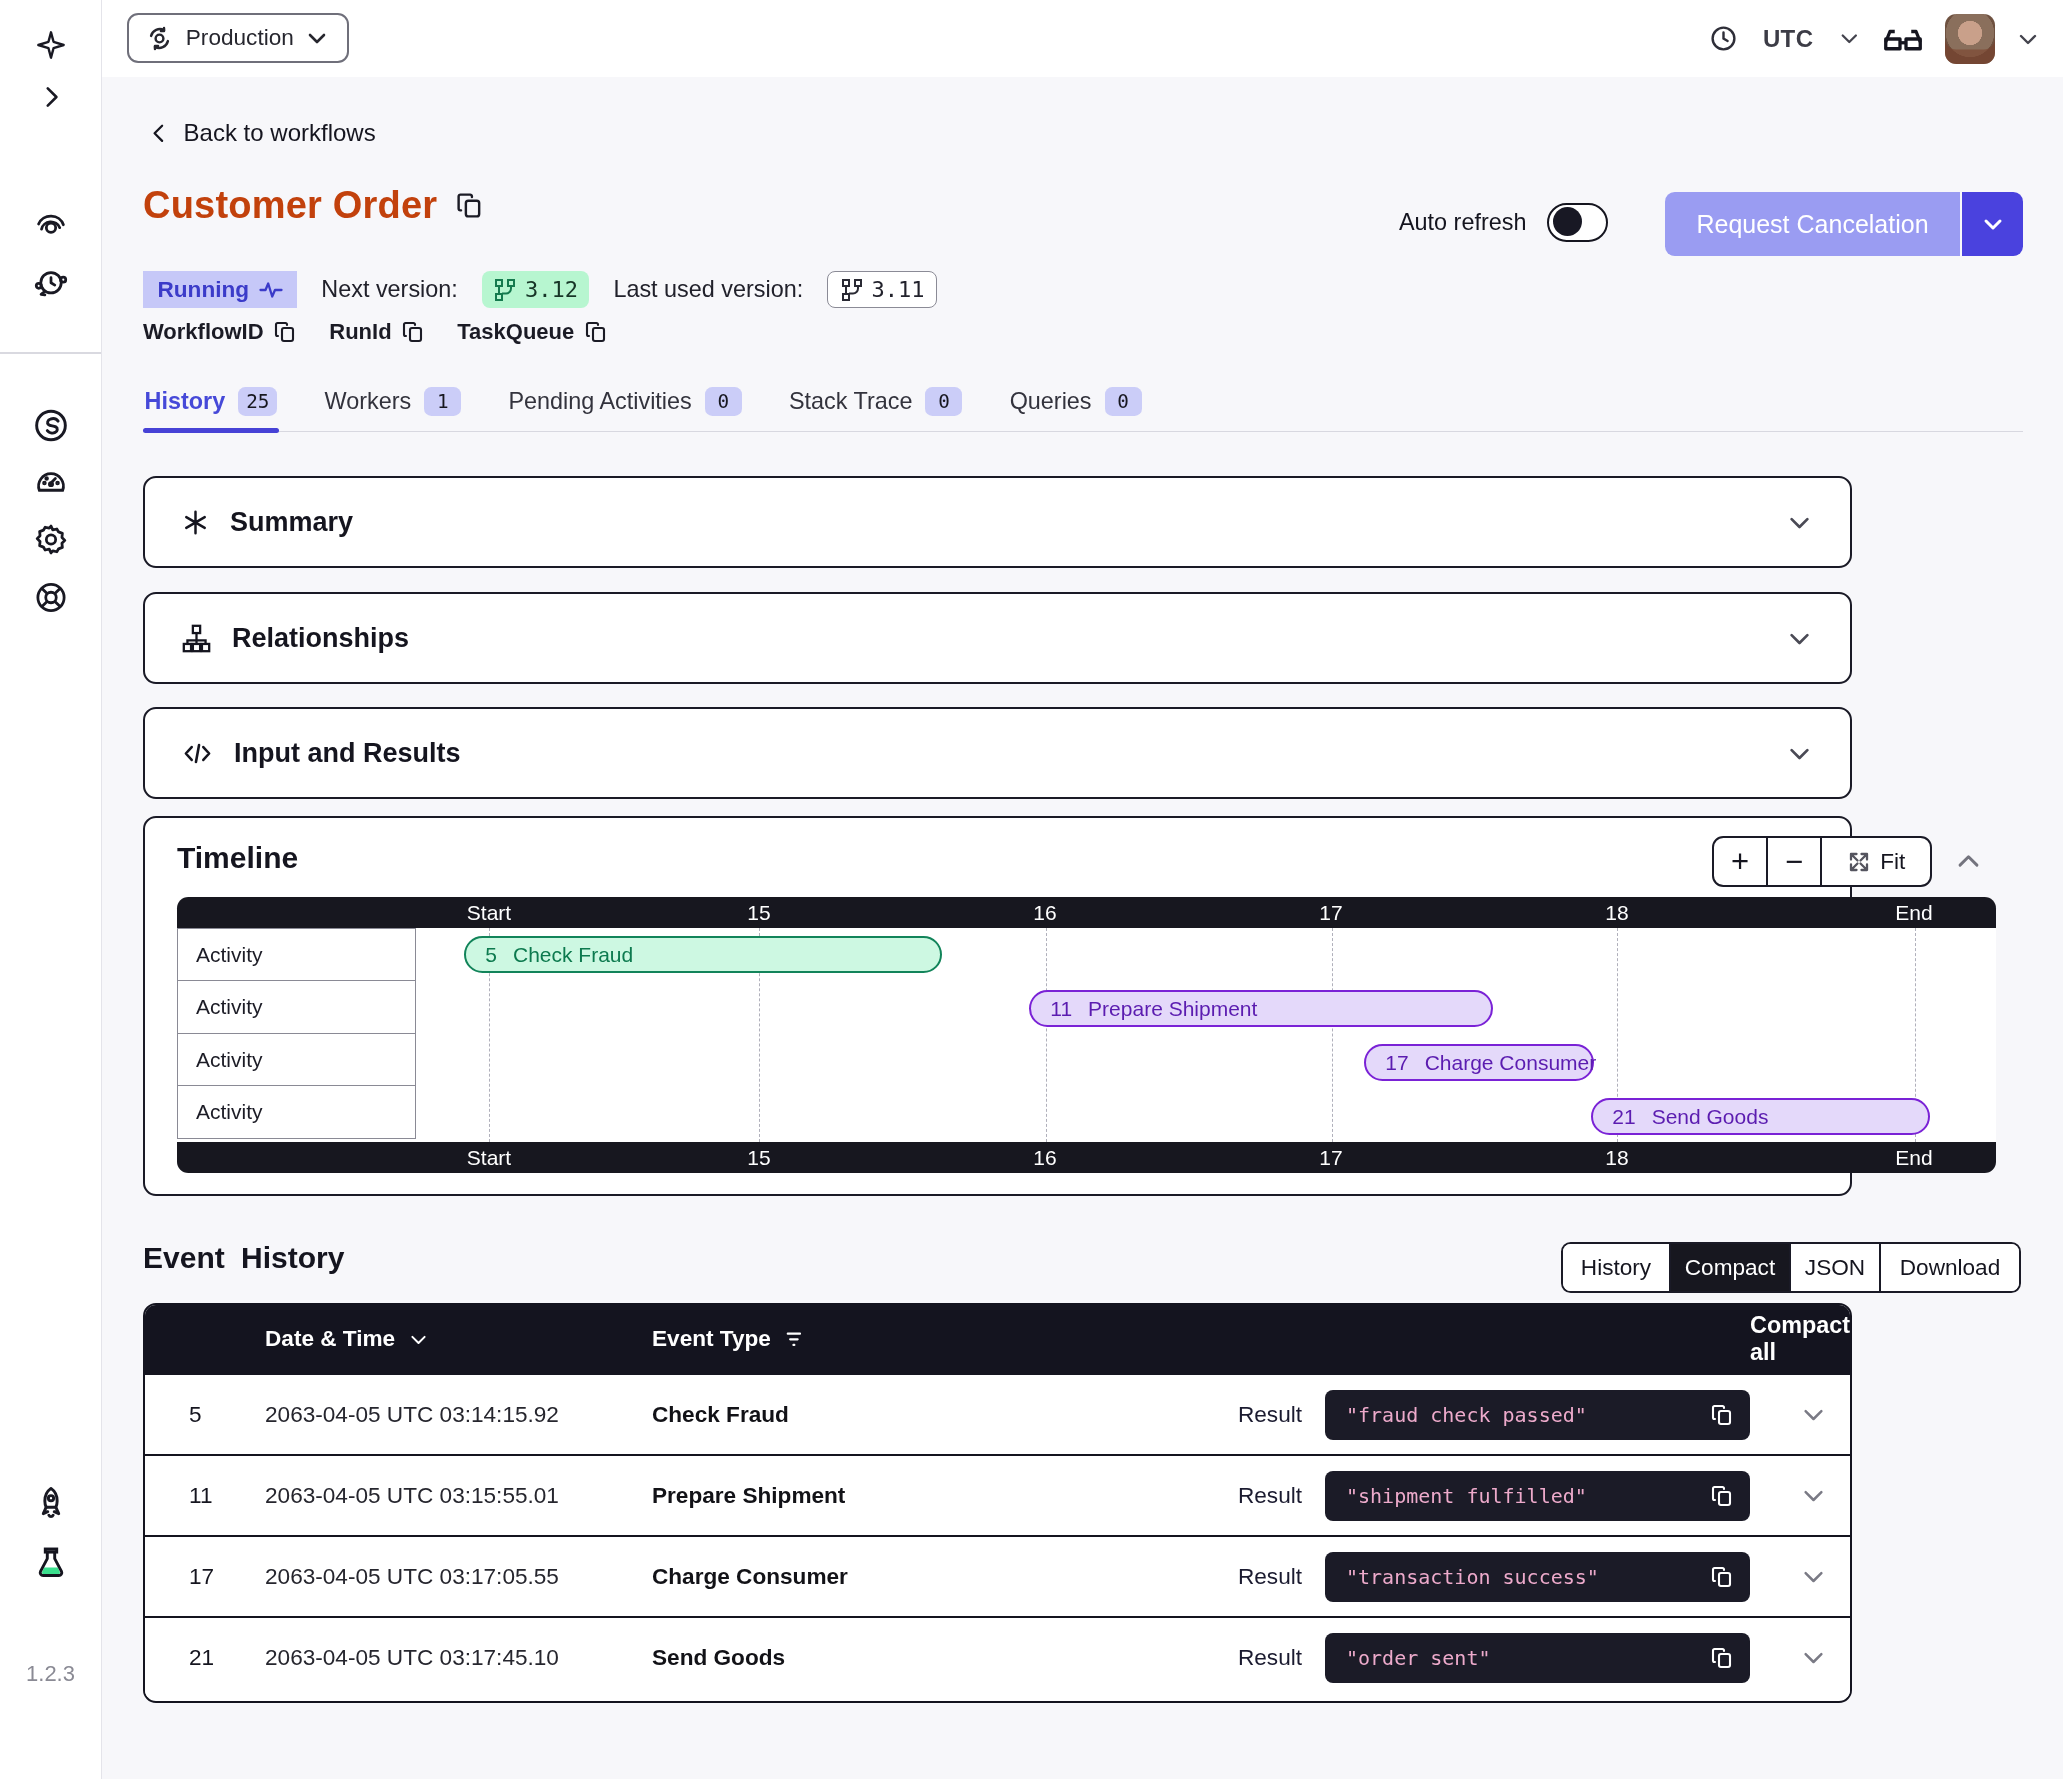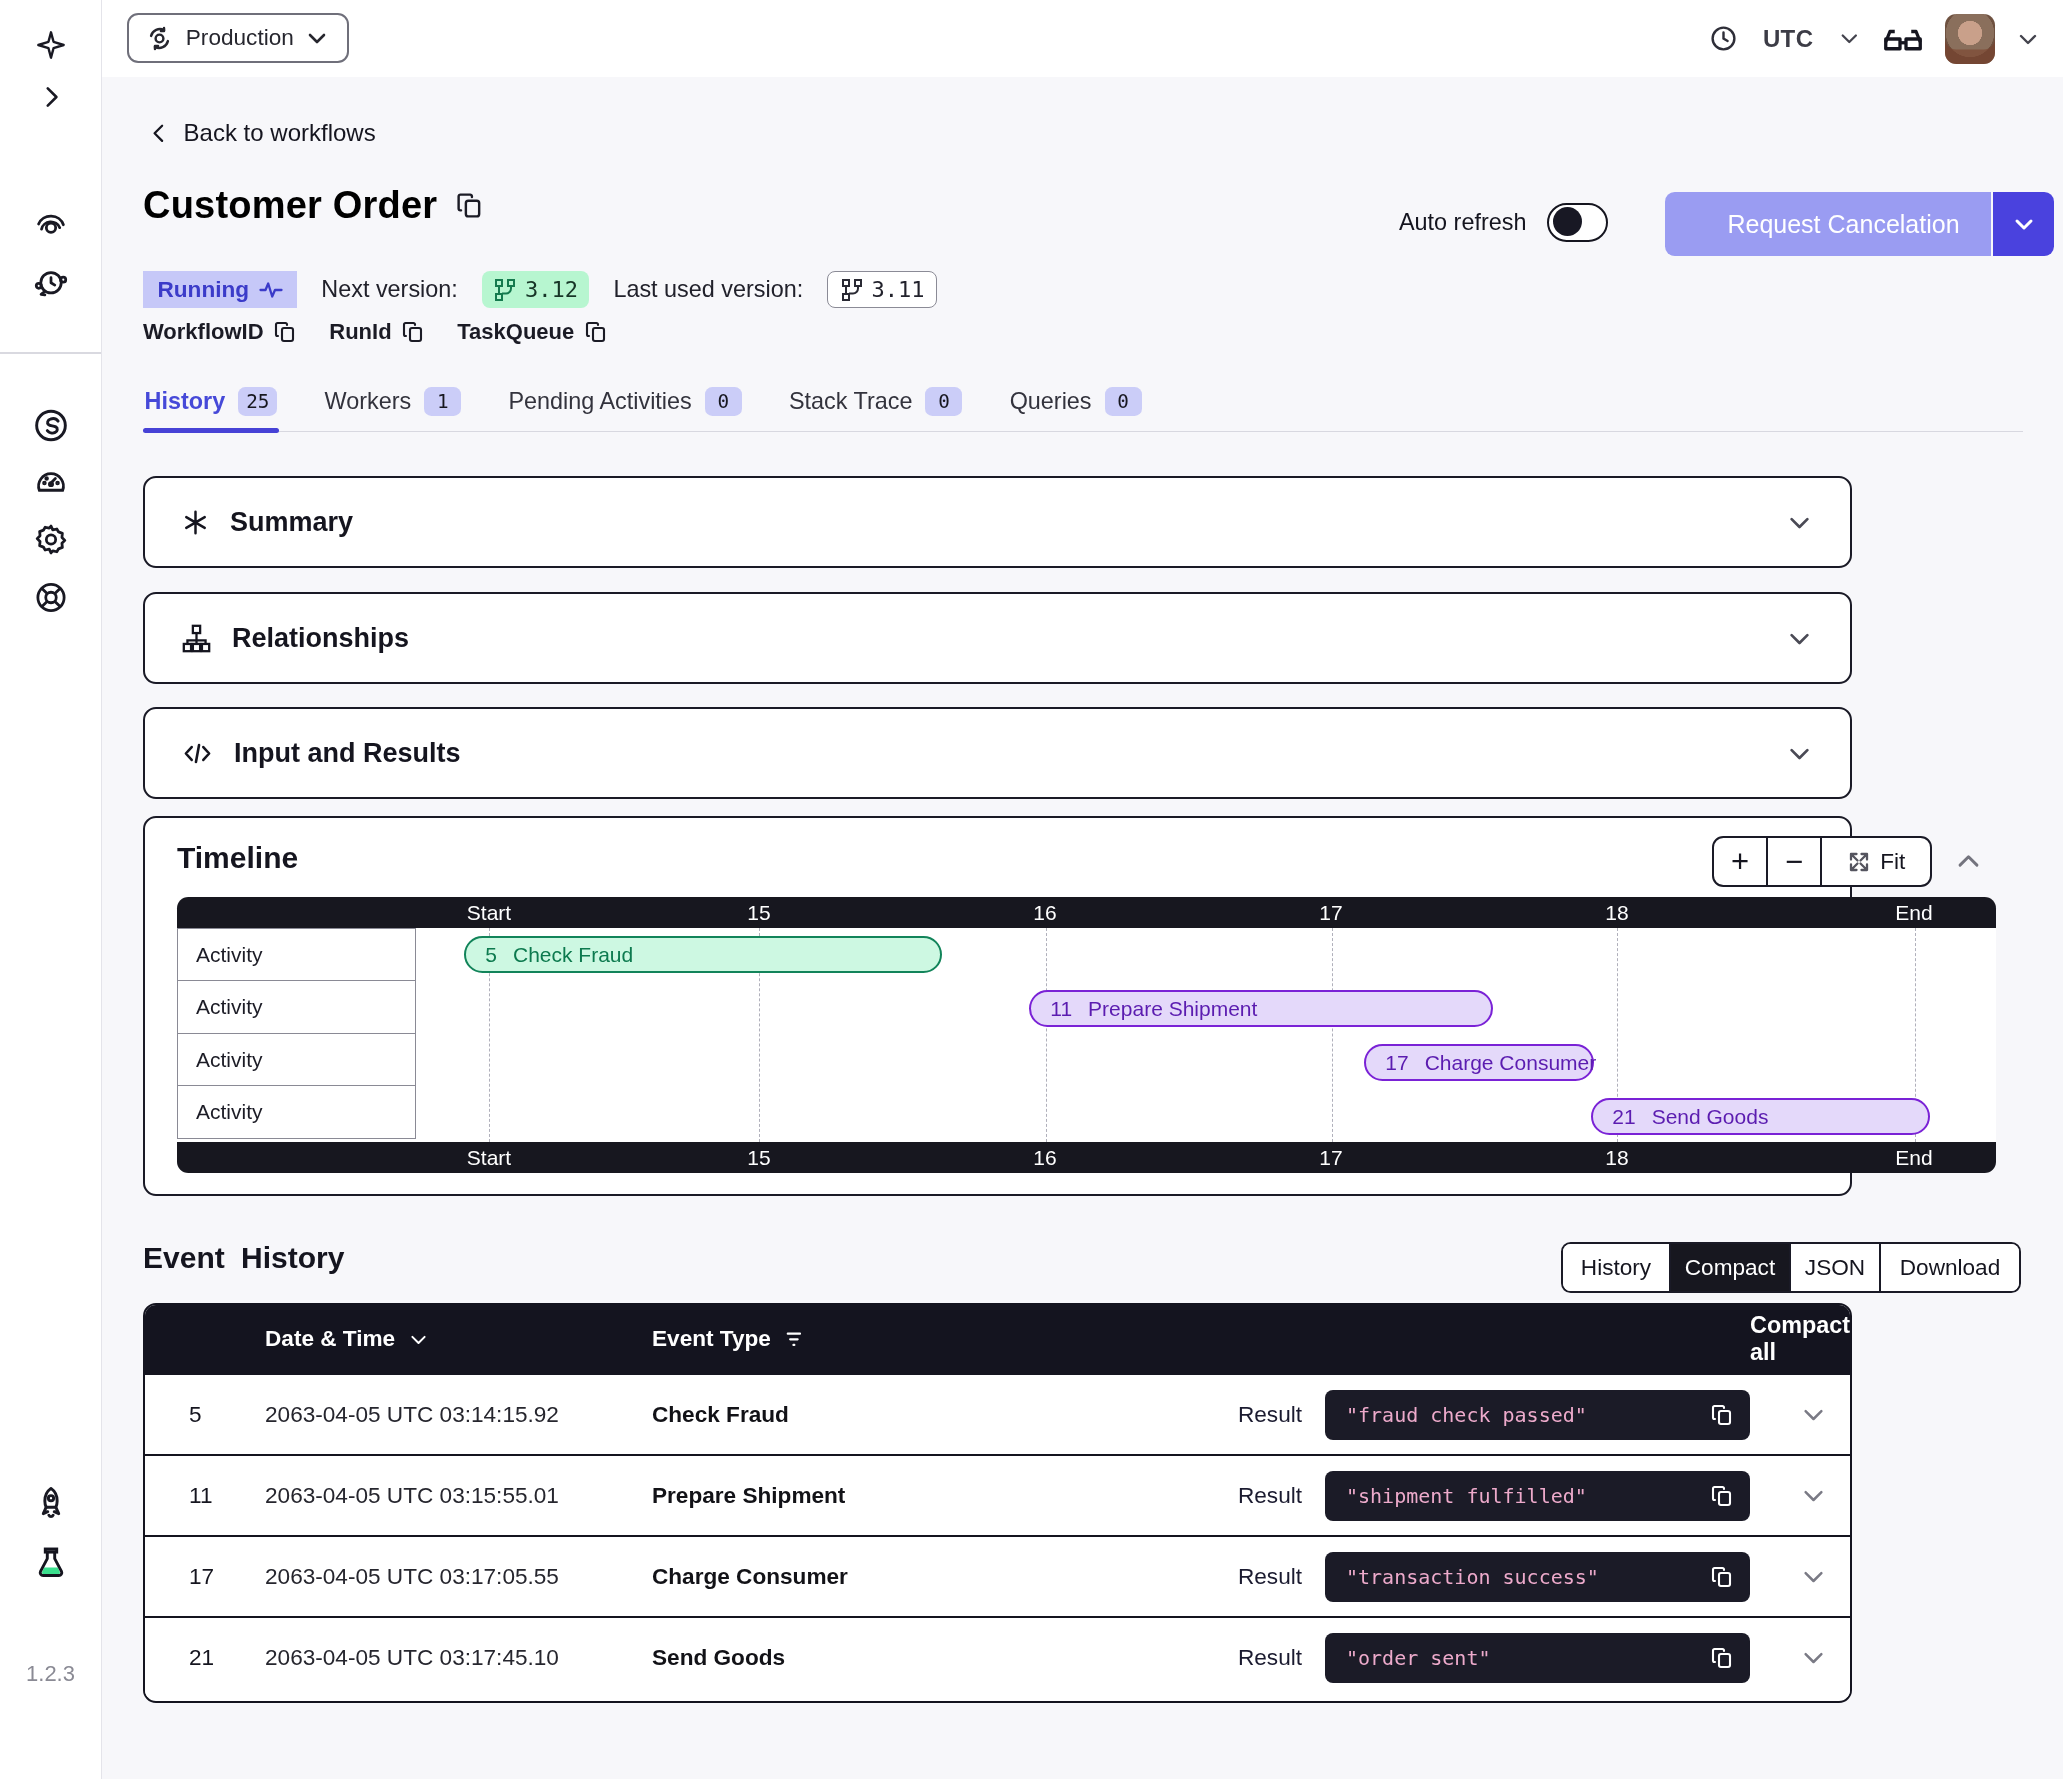--- a/index.html
+++ b/index.html
@@ -21,38 +21,38 @@
   .top-right{position:absolute;right:24px;top:0;height:77px;display:flex;align-items:center;gap:21px;}
   .tz{display:flex;align-items:center;gap:25px;cursor:pointer;color:#2e2e38;}
   .tz .lbl{font-size:24px;font-weight:700;color:#3c3c46;letter-spacing:0.4px;}
   .avatar{width:50px;height:50px;border-radius:11.3px;background:
      radial-gradient(circle at 50% 38%, #c9a08a 0 30%, #8a6f5c 31% 60%, #6e5140 61%);
      box-shadow:inset 0 -14.5px 0 rgba(122,62,40,.55);cursor:pointer;}
 
   
   .backlink{position:absolute;left:148px;top:119px;display:flex;align-items:center;gap:13px;font-size:24px;color:#15151f;cursor:pointer;}
   .title-row{position:absolute;left:143px;top:184px;display:flex;align-items:center;gap:18px;}
-  .page-title{font-size:38px;font-weight:600;color:#000000;letter-spacing:0.2px;}
+  .page-title{font-size:38px;font-weight:600;color:#c2410c;letter-spacing:0.2px;}
   .copy-btn{color:#1c1c26;cursor:pointer;}
   .status-row{position:absolute;left:143px;top:271px;display:flex;align-items:center;gap:24px;}
   .badge-running{display:flex;align-items:center;gap:9.7px;background:#c6c8f8;color:#3b3bc9;font-weight:600;font-size:22.6px;padding:0 14.5px;height:37px;border-radius:0;}
   .vlabel{font-size:23.4px;color:#21212b;}
   .badge-green{display:flex;align-items:center;gap:8px;background:#b7f6d0;color:#157a4e;height:37px;padding:0 11.3px;border-radius:8px;}
   .badge-green .num{font-size:22px;color:#173527;}
   .badge-outline{display:flex;align-items:center;gap:8px;background:#fff;border:1.6px solid #8b8b96;color:#2a2a34;height:37px;padding:0 11.3px;border-radius:8px;box-sizing:border-box;}
   .badge-outline .num{font-size:22px;color:#22222c;}
   .ids-row{position:absolute;left:143px;top:319px;display:flex;align-items:center;gap:32px;}
   .id-item{display:flex;align-items:center;gap:9.7px;font-size:22px;font-weight:700;color:#1b1b25;cursor:pointer;}
 
   .autorefresh{position:absolute;left:1399px;top:203px;display:flex;align-items:center;gap:21px;}
   .autorefresh .lbl{font-size:23.4px;color:#15151f;}
   .toggle{width:61px;height:39px;border:2.4px solid #15151f;border-radius:21px;background:#fff;position:relative;cursor:pointer;box-sizing:border-box;}
   .toggle .knob{position:absolute;left:3.2px;top:2.4px;width:29px;height:29px;border-radius:50%;background:#181824;}
   .cancel-btn{position:absolute;left:1665px;top:192px;height:64px;display:flex;cursor:pointer;}
-  .cancel-main{width:295px;background:#9a9cf2;color:#fff;font-size:25px;display:flex;align-items:center;justify-content:center;border-radius:9.7px 0 0 9.7px;padding-left:31px;}
+  .cancel-main{width:295px;background:#9a9cf2;color:#fff;font-size:25px;display:flex;align-items:center;justify-content:center;border-radius:9.7px 0 0 9.7px;}
   .cancel-caret{width:61px;margin-left:2.4px;background:#4a42de;display:flex;align-items:center;justify-content:center;border-radius:0 9.7px 9.7px 0;color:#fff;}
 
   
   .tabs{position:absolute;left:143px;top:372px;width:1880px;height:60px;display:flex;gap:44px;border-bottom:1.6px solid #d8d8e0;box-sizing:border-box;}
   .tab{position:relative;display:flex;align-items:center;gap:13px;cursor:pointer;padding:0 1.6px;}
   .tab .lbl{font-size:23.4px;color:#33333d;}
   .tab.active .lbl{color:#4649d8;font-weight:600;}
   .tab .cnt{background:#cbcdf8;border-radius:7.3px;min-width:21px;padding:3.2px 8px;text-align:center;font-size:19.3px;color:#17171f;}
   .tab.active::after{content:"";position:absolute;left:0;right:0;bottom:-1.6px;height:4.8px;background:#4742d6;border-radius:3.2px;}
 

